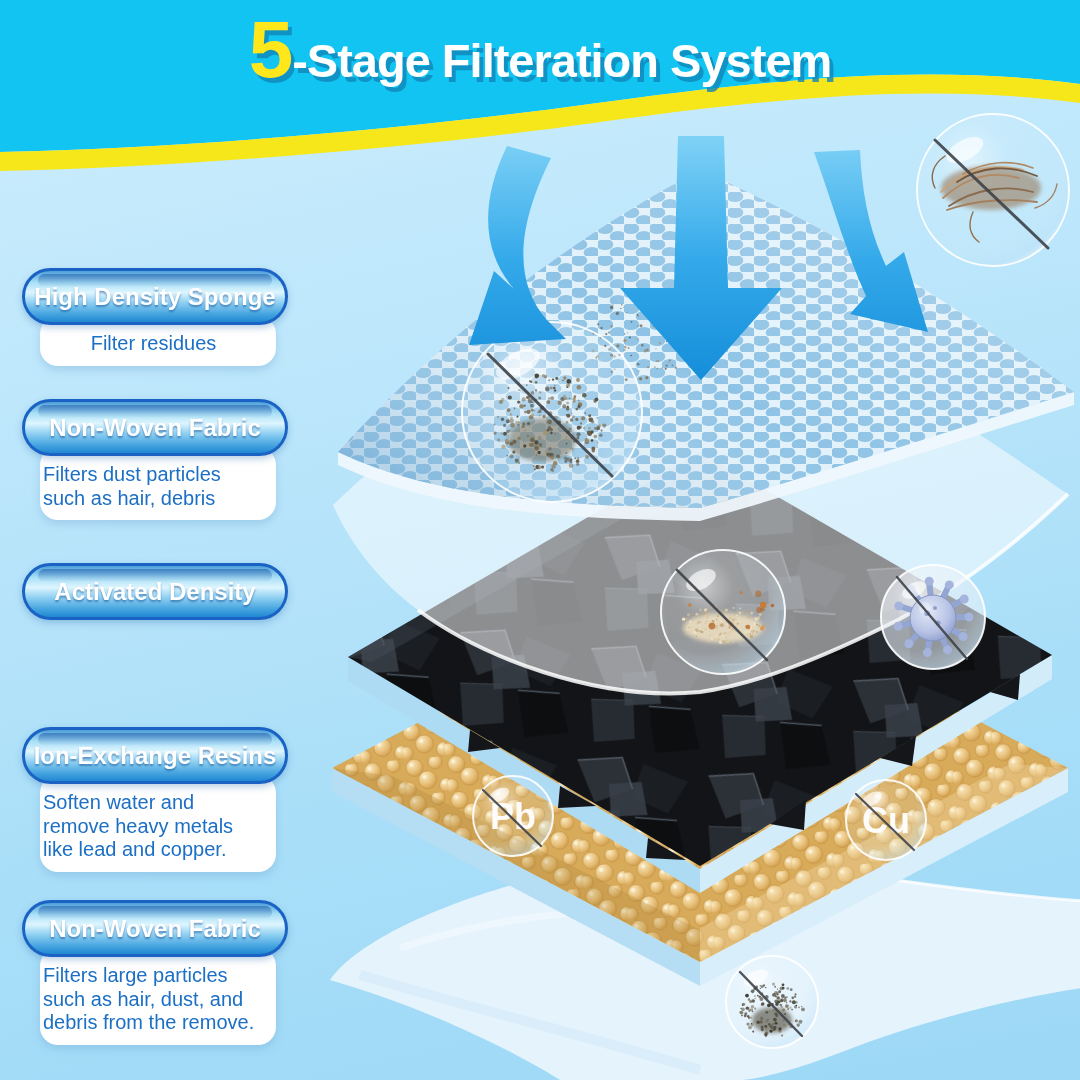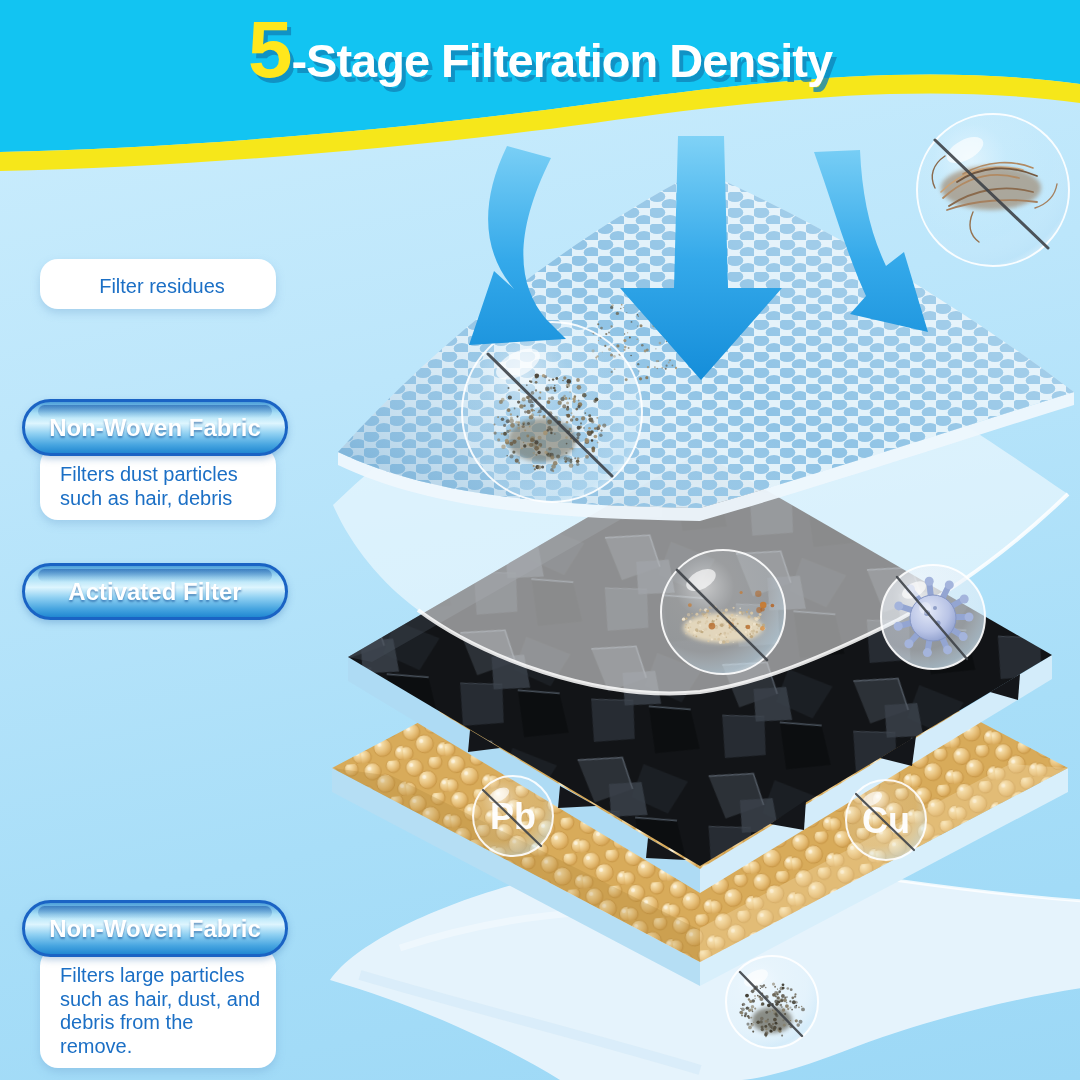--- a/index.html
+++ b/index.html
@@ -41,21 +41,21 @@
     content:'';position:absolute;top:3px;left:13px;right:13px;height:13px;border-radius:8px;
     background:linear-gradient(180deg,rgba(22,80,162,.5),rgba(22,80,162,0));
   }
   .pill span{
     position:relative;color:#fff;font-weight:bold;font-size:24px;
     text-shadow:0 2px 2px rgba(20,80,150,.55);
   }
   .card{
     position:relative;z-index:1;margin:-9px 12px 0 18px;
     background:#ffffff;border-radius:18px;
-    padding:16px 12px 10px 20px;
+    padding:16px 12px 10px 3px;
     color:#1b6fc5;font-size:20px;line-height:1.18;text-align:left;
     box-shadow:0 4px 8px rgba(110,160,205,.35);
   }
   .stage:nth-child(1) .card{text-align:center;}
   
   .glass{fill:url(#bubbleG);stroke:rgba(255,255,255,.9);stroke-width:2;}
   .shine{fill:#ffffff;opacity:.65;}
   .no-line{stroke:#3e4348;stroke-linecap:round;opacity:.9;fill:none;}
   .metal{font:bold 36px "Liberation Sans",sans-serif;fill:#ffffff;text-anchor:middle;opacity:.96;}
   .hairstroke{fill:none;stroke-linecap:round;}
@@ -65,21 +65,21 @@
 
 <div class="canvas">
 
   <svg class="header-svg" width="1080" height="190">
     <path d="M0,0 H1080 V84 C930,64 780,78 590,104 C400,130 185,148 0,152 Z" fill="#12c4f2"></path>
     <path d="M0,152 C185,148 400,130 590,104 C780,78 930,64 1080,84 L1080,103 C930,83 780,97 594,123 C404,149 186,167 0,171 Z" fill="#f6e71a"></path>
   </svg>
 
   <div class="title">
     <span class="t5">5</span>
-    <span class="trest">-Stage Filteration Density</span>
+    <span class="trest">-Stage Filteration System</span>
   </div>
 
   <svg class="diagram" width="1080" height="1080" viewBox="0 0 1080 1080">
     <defs>
       <radialGradient id="bubbleG" cx="35%" cy="30%" r="80%">
         <stop offset="0%" stop-color="#ffffff" stop-opacity=".5"></stop>
         <stop offset="30%" stop-color="#f4fbff" stop-opacity=".14"></stop>
         <stop offset="65%" stop-color="#ddf0fb" stop-opacity=".12"></stop>
         <stop offset="88%" stop-color="#bfe2f7" stop-opacity=".42"></stop>
         <stop offset="100%" stop-color="#ffffff" stop-opacity=".65"></stop>
@@ -919,34 +919,41 @@
         <path class="hairstroke" d="M42,18 C54,14 62,6 64,-6" stroke="#a5805f" stroke-width="1.4"></path>
         <path class="hairstroke" d="M-20,22 C-26,36 -22,46 -14,52" stroke="#96724f" stroke-width="1.4"></path>
       </g>
       <ellipse transform="translate(-28,-40) rotate(-28)" rx="20" ry="10" class="shine"></ellipse>
       <line class="no-line" x1="-58" y1="-50" x2="55" y2="58" stroke-width="3"></line>
     </g>
   </svg>
 
   <div class="stages">
     <div class="stage">
+      <div class="pill">
+        <span>High Density Sponge</span>
+      </div>
       <div class="card">Filter residues</div>
     </div>
     <div class="stage">
       <div class="pill">
         <span>Non-Woven Fabric</span>
       </div>
       <div class="card">Filters dust particles such as hair, debris</div>
     </div>
     <div class="stage">
       <div class="pill">
-        <span>Activated Filter</span>
+        <span>Activated Density</span>
       </div>
     </div>
     <div class="stage">
+      <div class="pill">
+        <span>Ion-Exchange Resins</span>
+      </div>
+      <div class="card">Soften water and remove heavy metals like lead and copper.</div>
     </div>
     <div class="stage">
       <div class="pill">
         <span>Non-Woven Fabric</span>
       </div>
       <div class="card">Filters large particles such as hair, dust, and debris from the remove.</div>
     </div>
   </div>
 
 </div>

